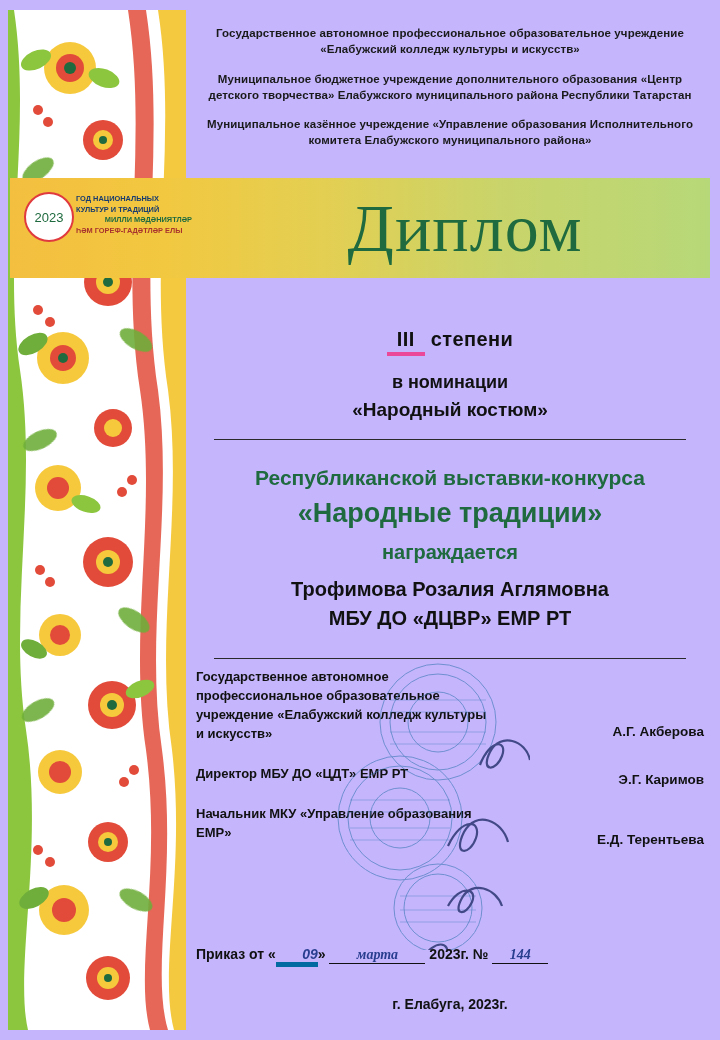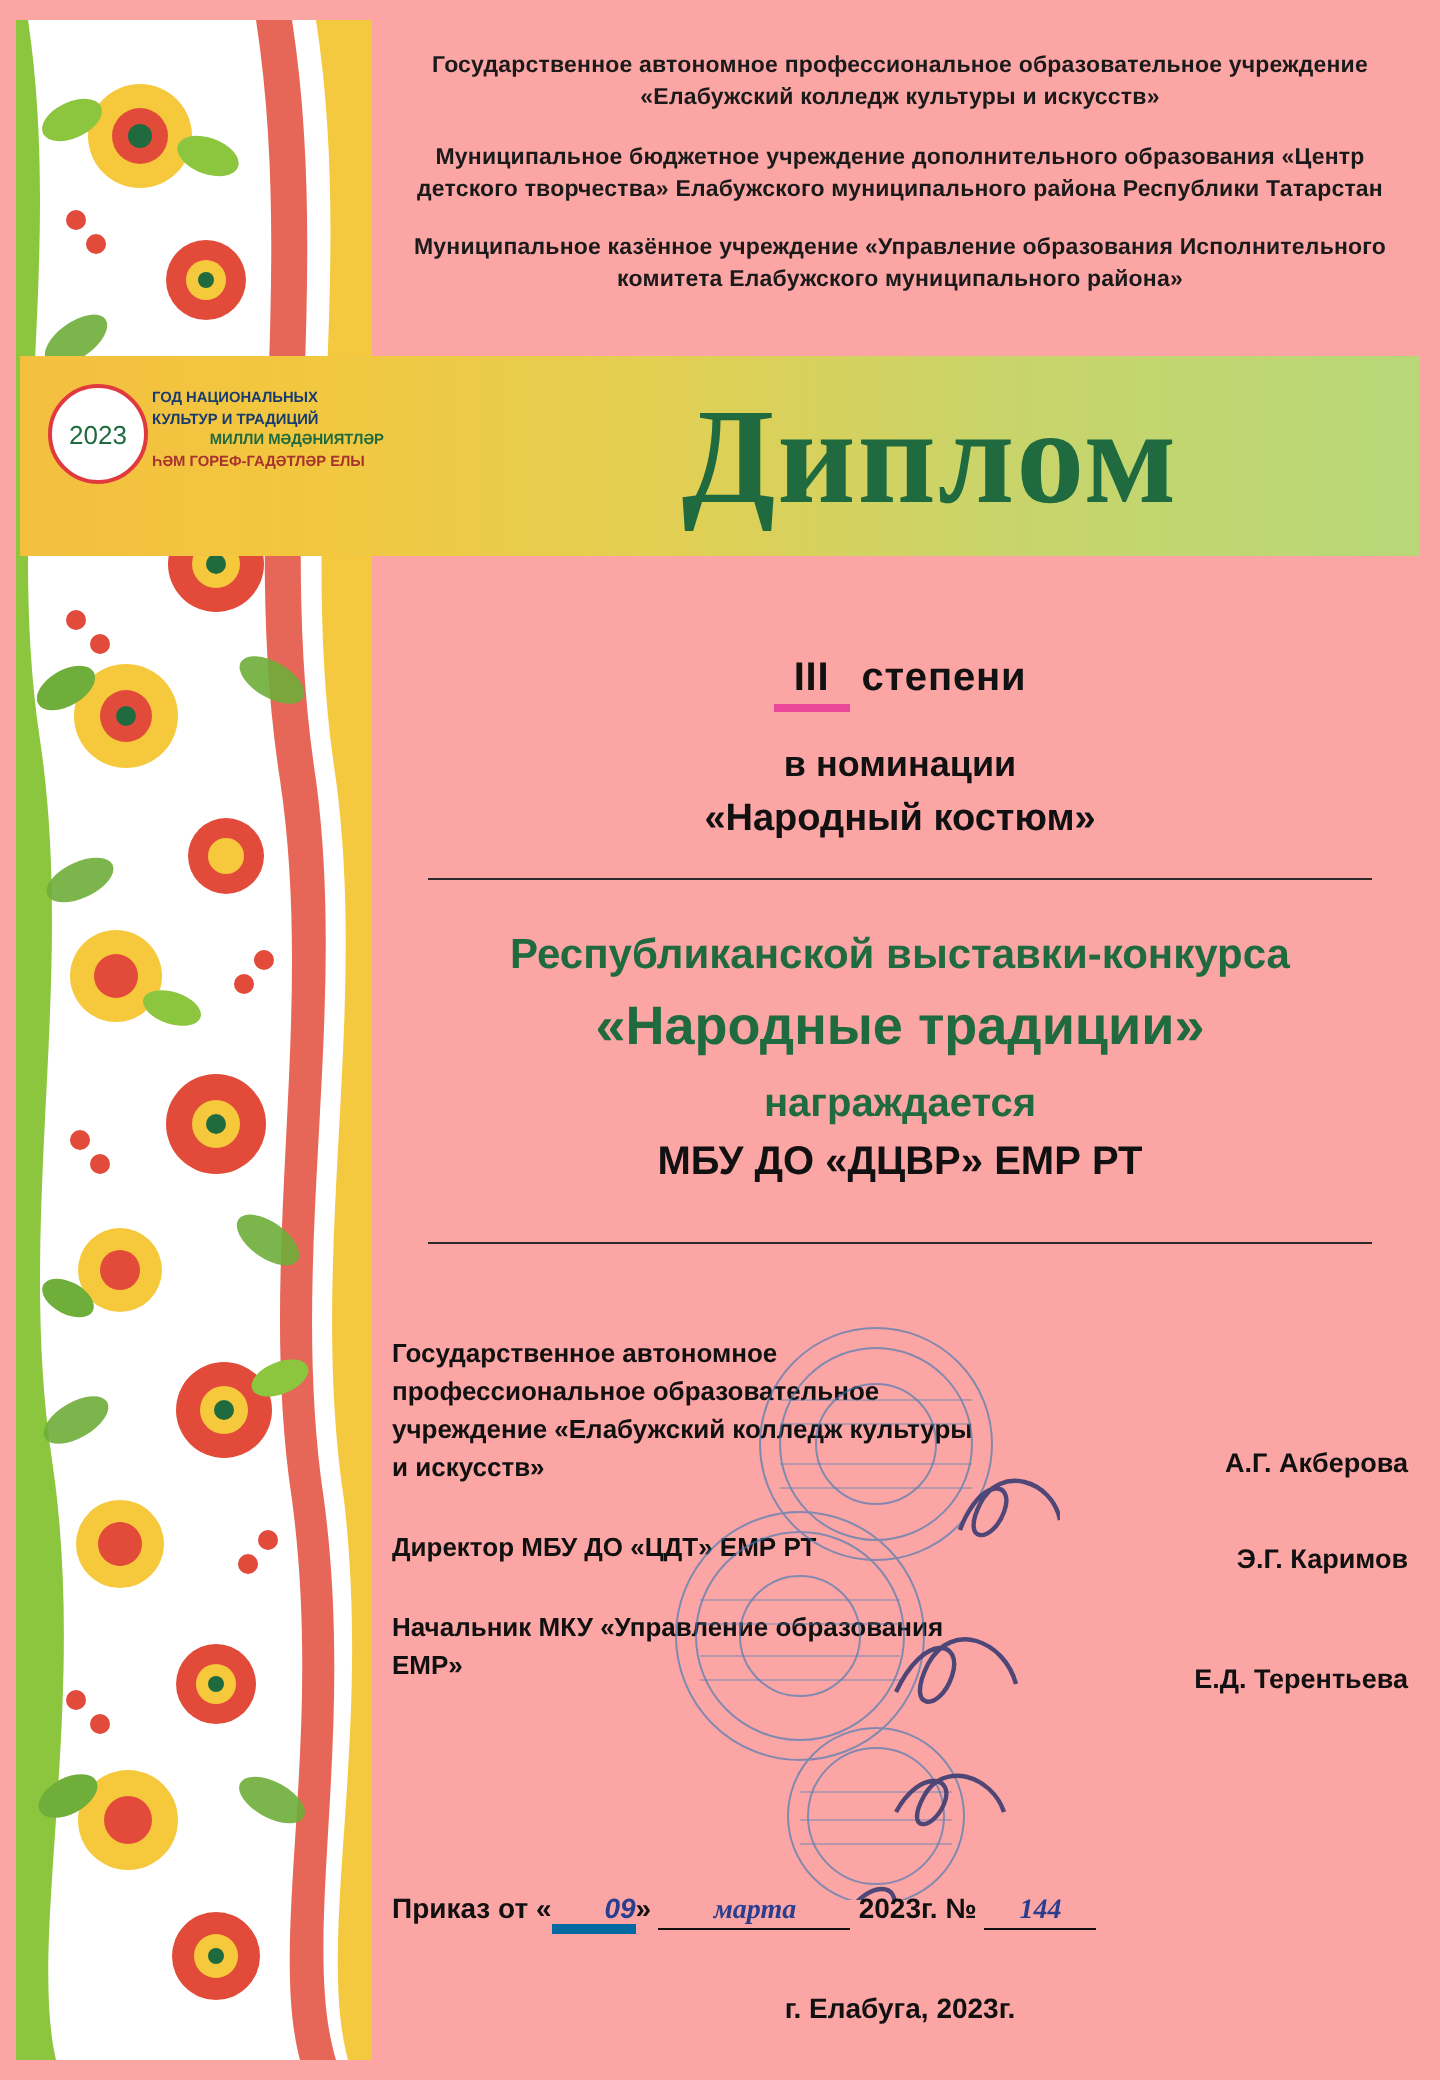--- a/index.html
+++ b/index.html
@@ -11,21 +11,21 @@
     width: 720px;
     height: 1040px;
     font-family: "Liberation Sans", sans-serif;
     position: relative;
     overflow: hidden;
   }
 
   .page {
     position: absolute;
     inset: 0;
-    background: #fca5a5;
+    background: #c4b5fd;
   }
 
   
   .ornament {
     position: absolute;
     left: 8px;
     top: 10px;
     width: 178px;
     height: 1020px;
     overflow: hidden;
@@ -59,21 +59,21 @@
     height: 100px;
     background: linear-gradient(90deg, #f4bf3f 0%, #f2c840 22%, #e3cf52 45%, #c9d46a 70%, #b7d878 100%);
   }
   .banner-title {
     position: absolute;
     left: 230px;
     top: 186px;
     width: 470px;
     text-align: center;
     font-family: "Liberation Serif", serif;
-    font-weight: bold;
+    font-weight: normal;
     font-size: 68px;
     line-height: 84px;
     color: #1f6b3f;
     letter-spacing: 1px;
   }
 
   
   .logo {
     position: absolute;
     left: 18px;
@@ -421,20 +421,21 @@
   <div class="mid">
     <div class="degree-row">
       <span class="degree-num">III</span><span>степени</span>
     </div>
     <div class="nomination-label">в номинации</div>
     <div class="nomination-value">«Народный костюм»</div>
     <div class="rule"></div>
     <div class="exhibition">Республиканской выставки-конкурса</div>
     <div class="exhibition-name">«Народные традиции»</div>
     <div class="awarded">награждается</div>
+    <div class="recipient">Трофимова Розалия Аглямовна</div>
     <div class="recipient-org">МБУ ДО «ДЦВР» ЕМР РТ</div>
     <div class="rule2"></div>
   </div>
 
   <div class="signatures">
     <div class="sig-row r1">
       <span class="sig-role">Государственное автономное профессиональное образовательное учреждение «Елабужский колледж культуры и искусств»</span>
       <span class="sig-name">А.Г. Акберова</span>
     </div>
     <div class="sig-row r3">

